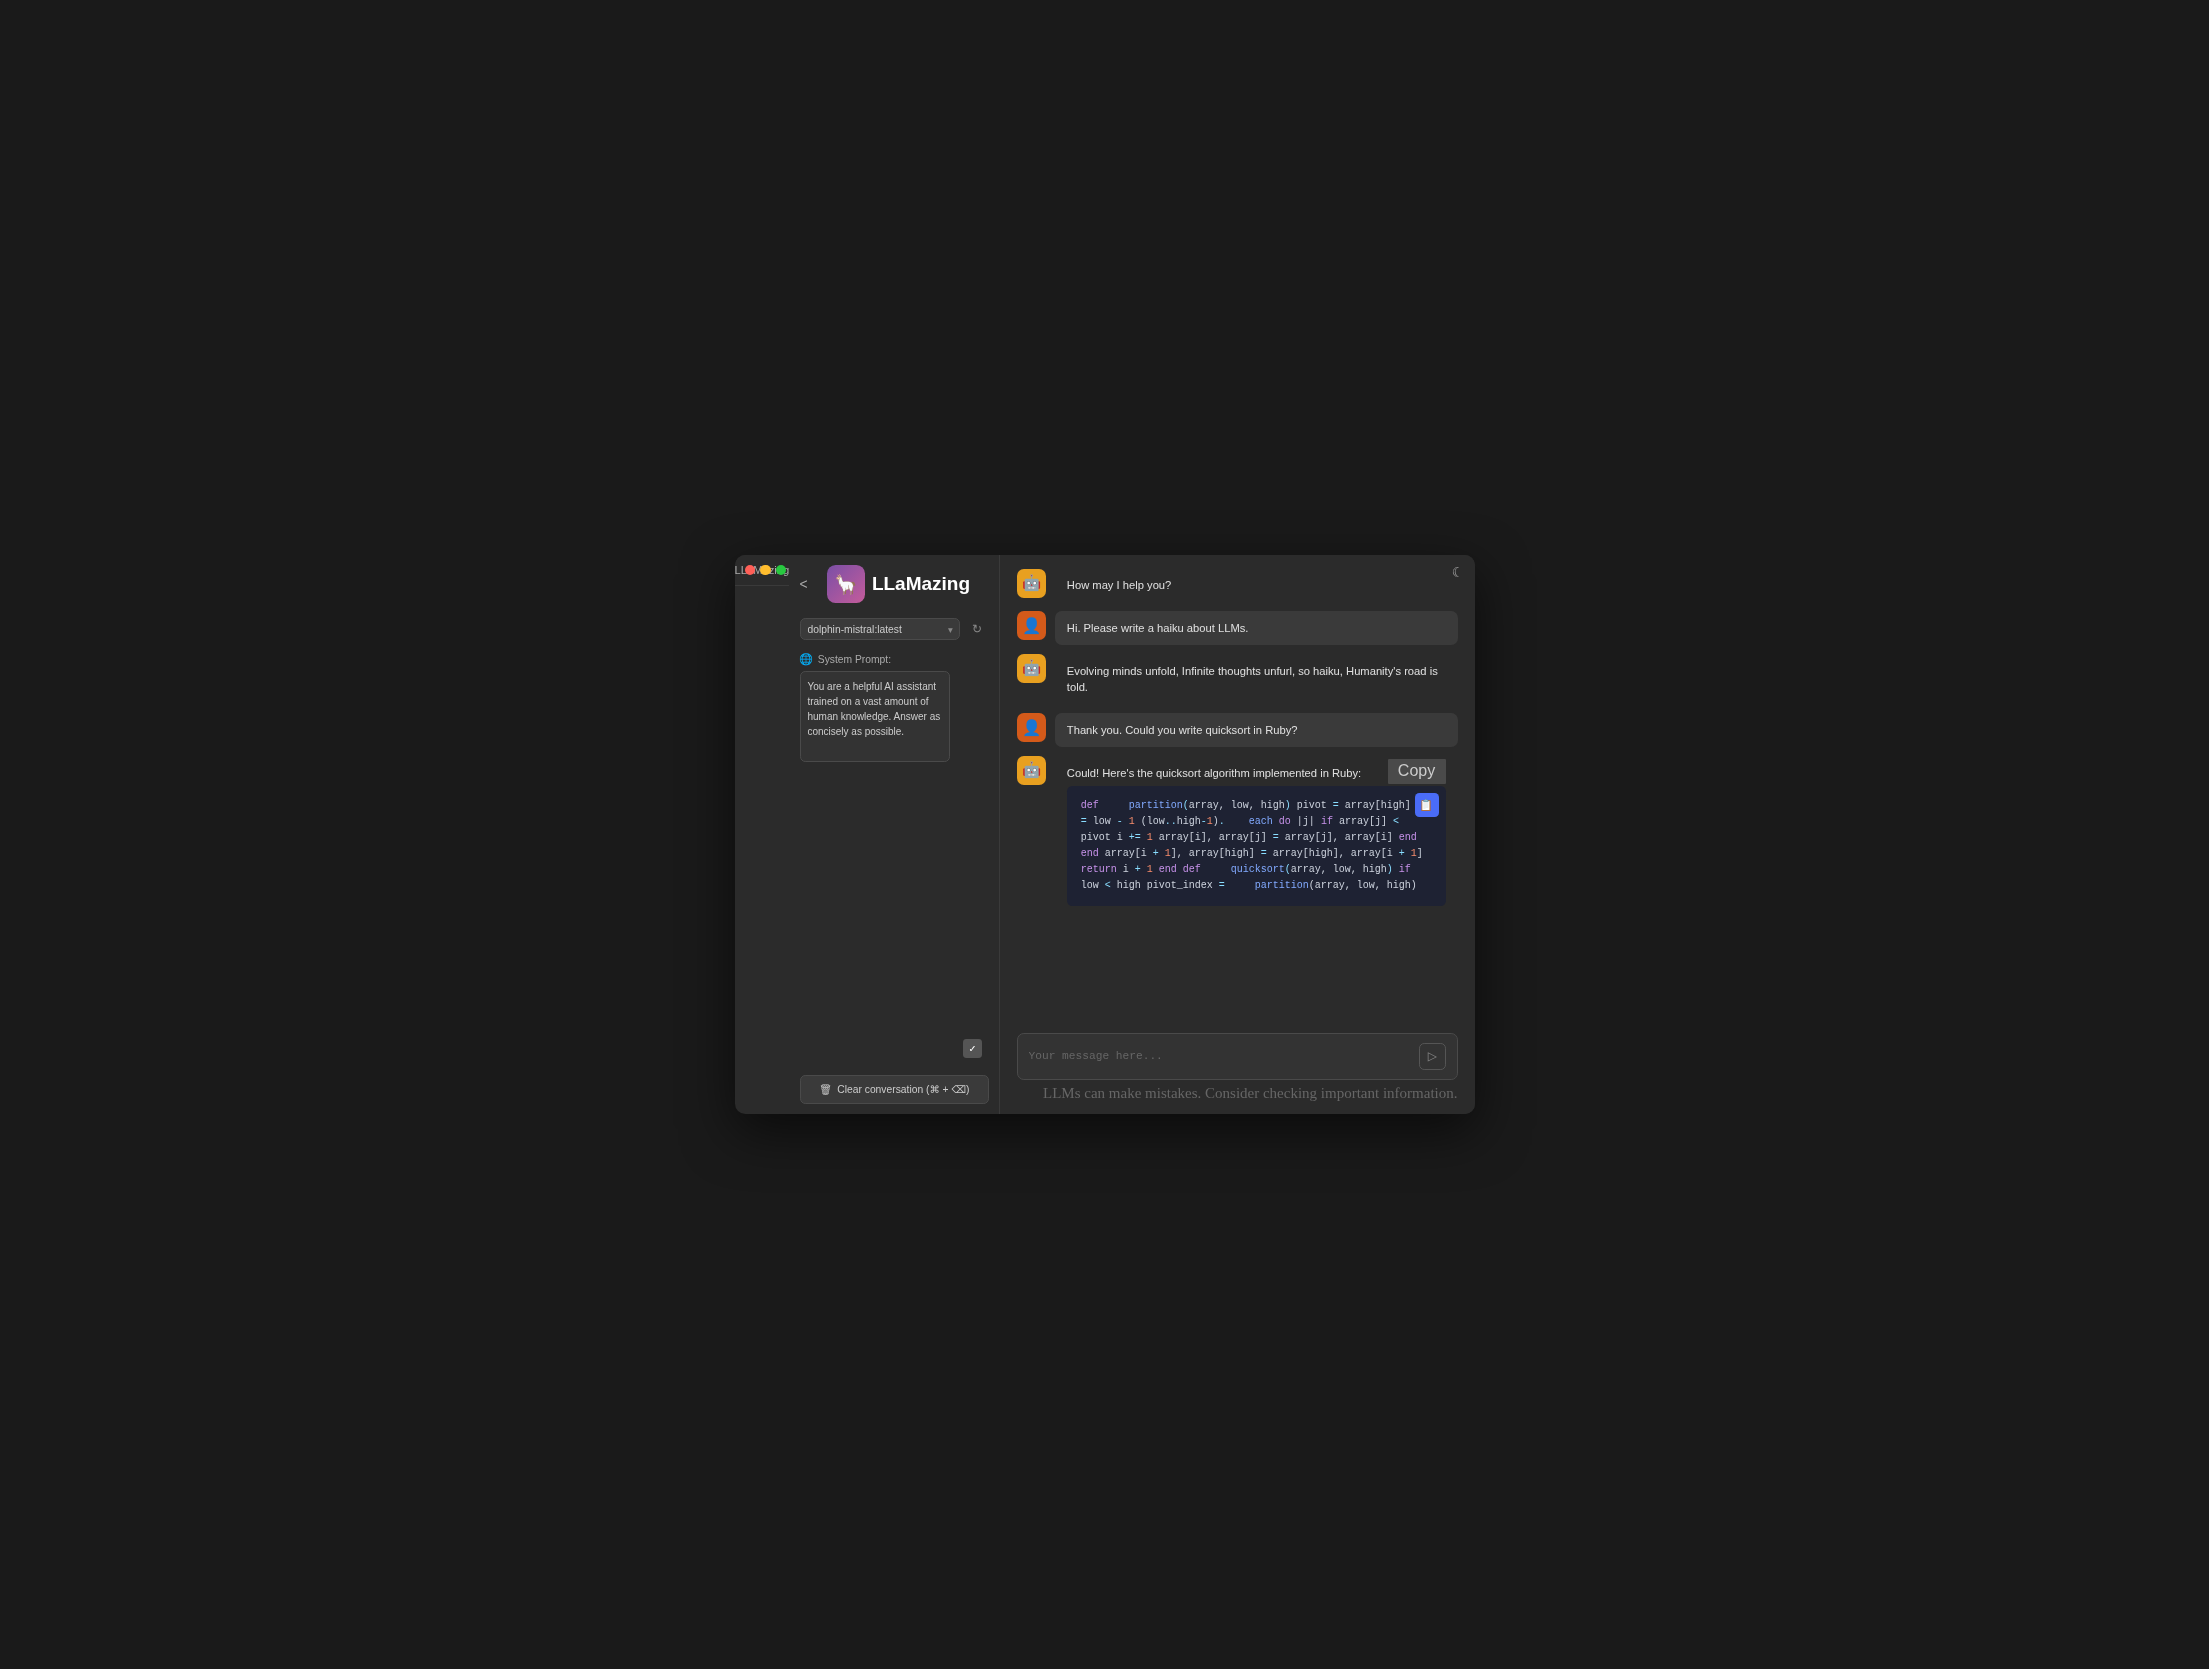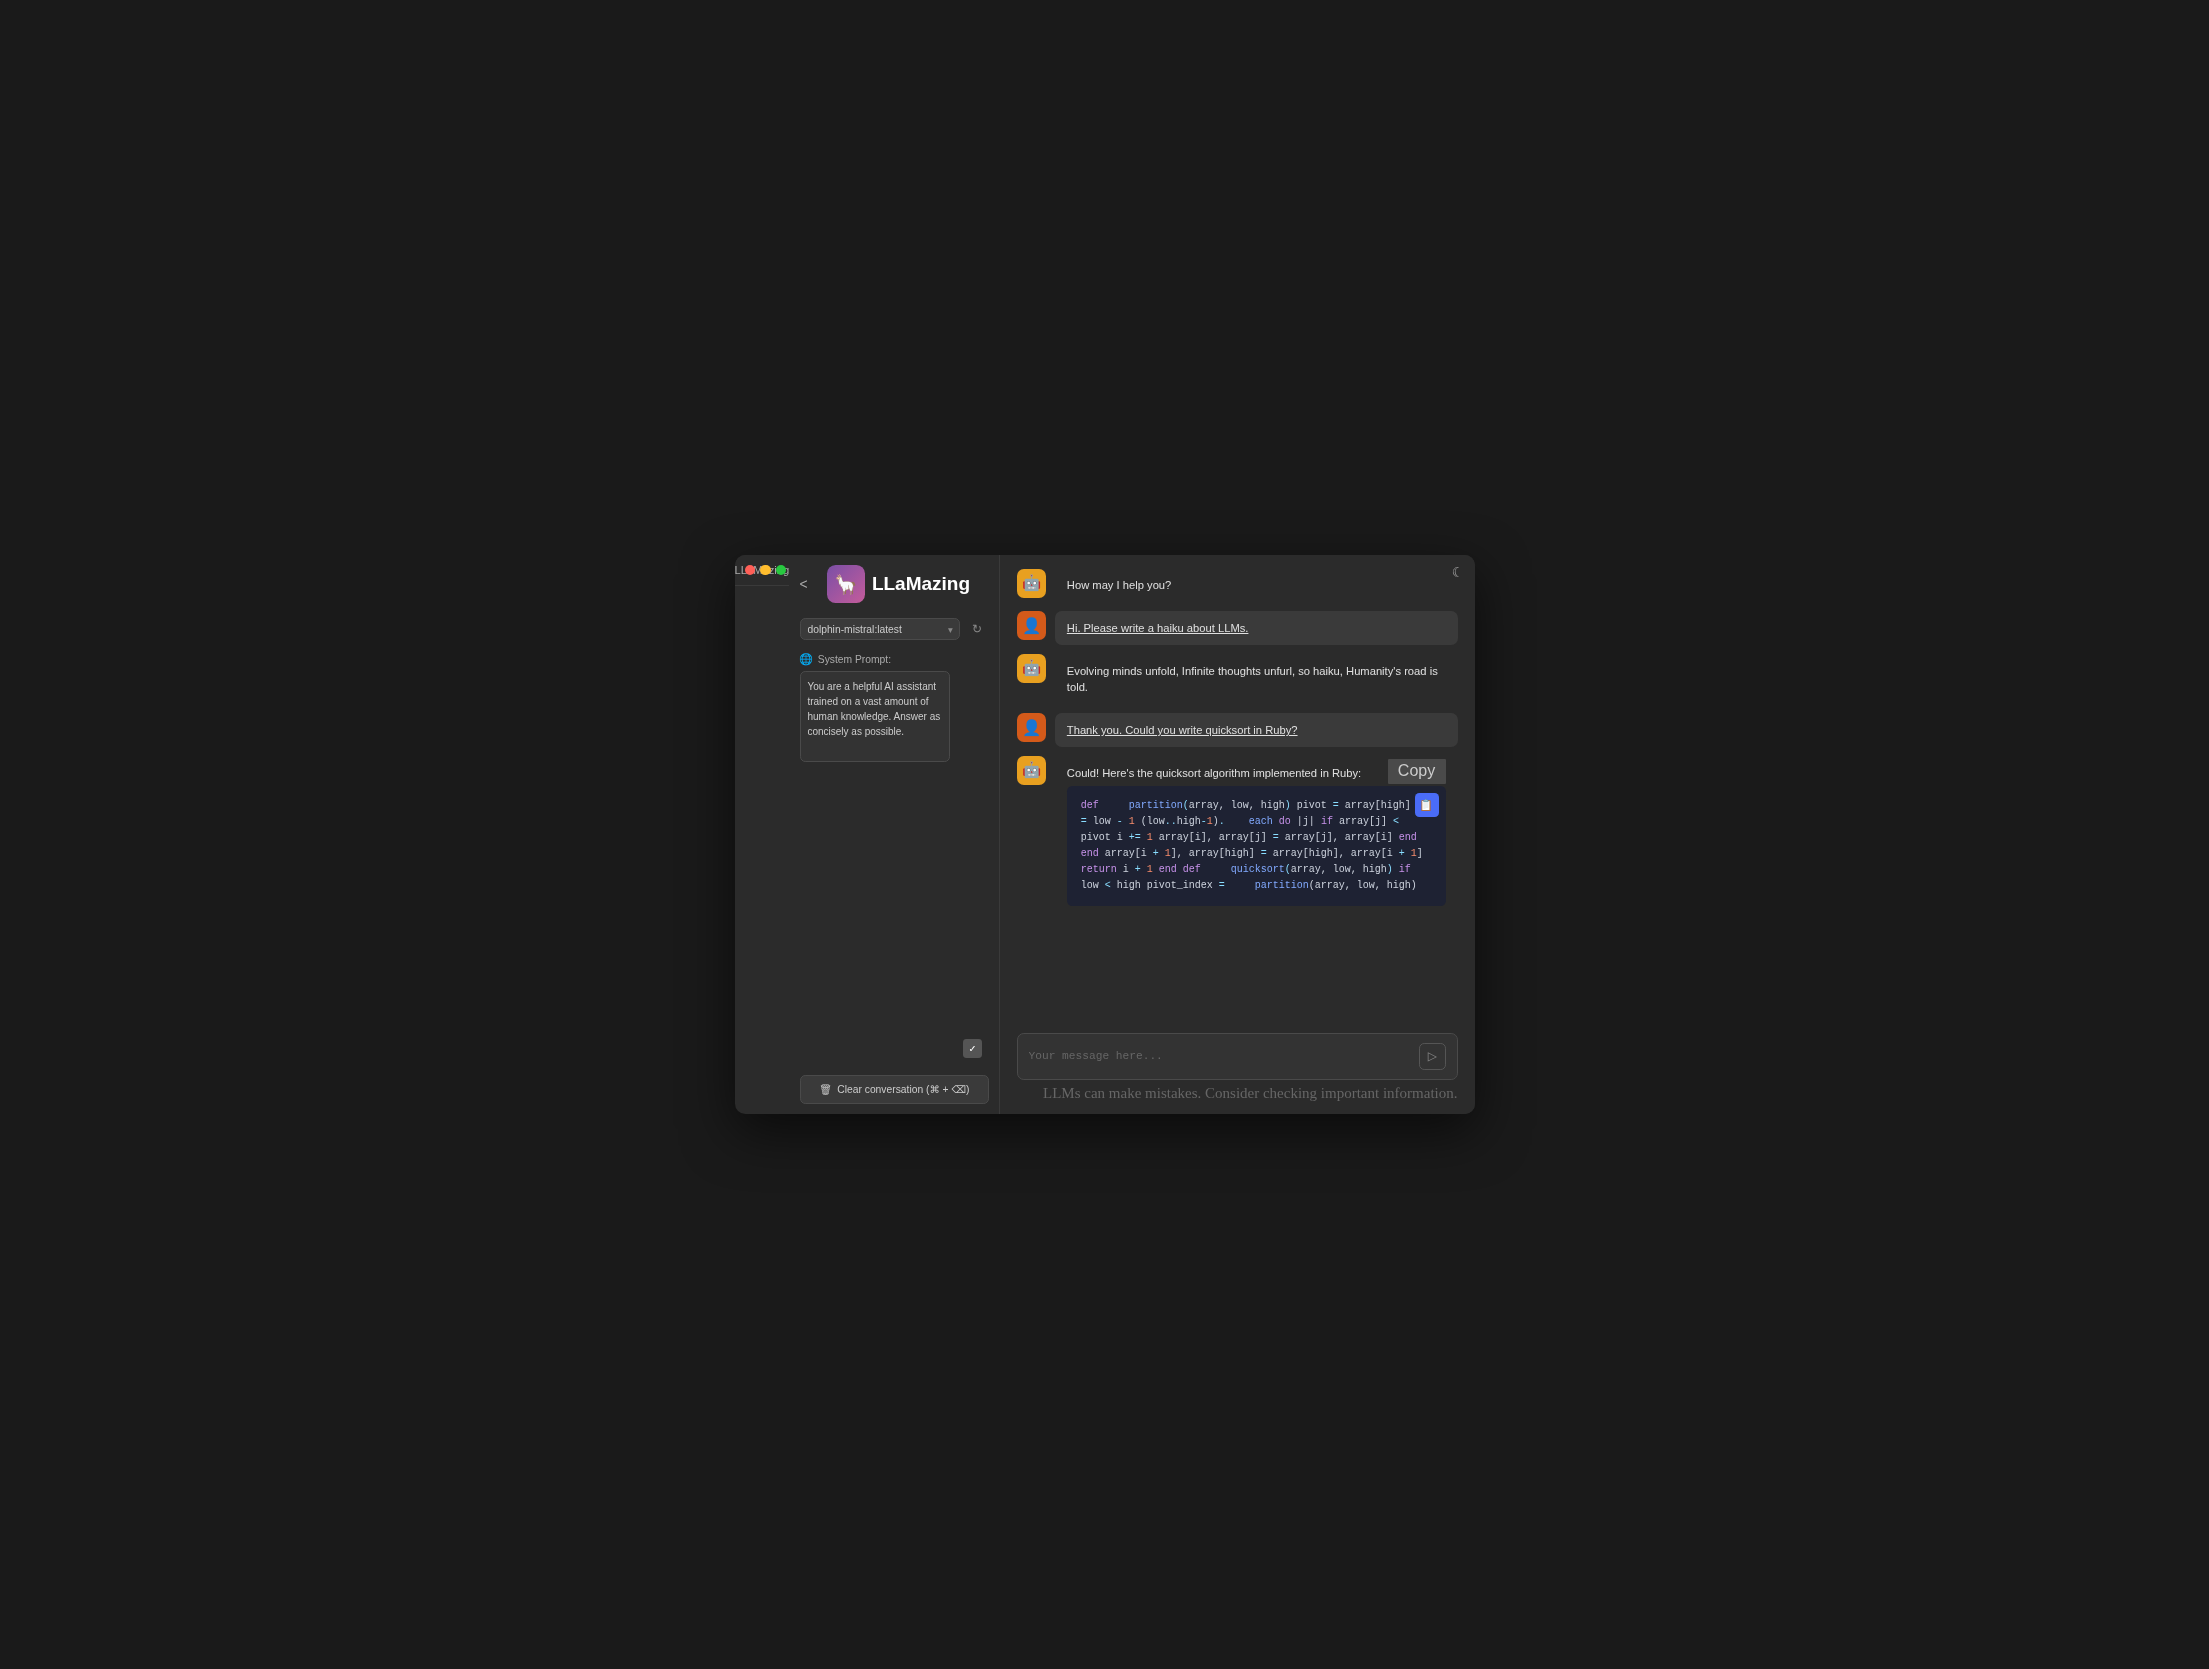--- a/index.html
+++ b/index.html
@@ -257,21 +257,20 @@
       line-height: 1.5;
       color: #e0e0e0;
     }
     .message-content.bot-msg {
       background: transparent;
       color: #e0e0e0;
     }
     .message-content.user-msg {
       background: #3a3a3a;
       color: #e0e0e0;
-      text-decoration: underline;
     }
     .code-block-wrapper {
       position: relative;
       margin-top: 5.2px;
     }
     .copy-btn {
       position: absolute;
       top: -27.5px;
       right: 0;
       background: #4a4a4a;

